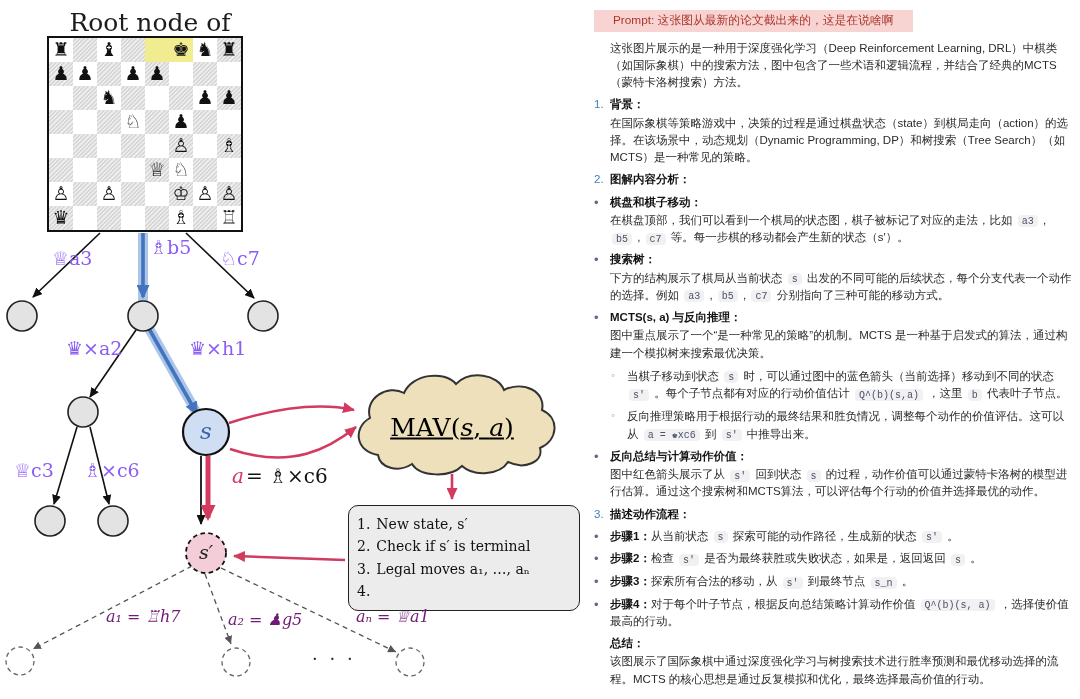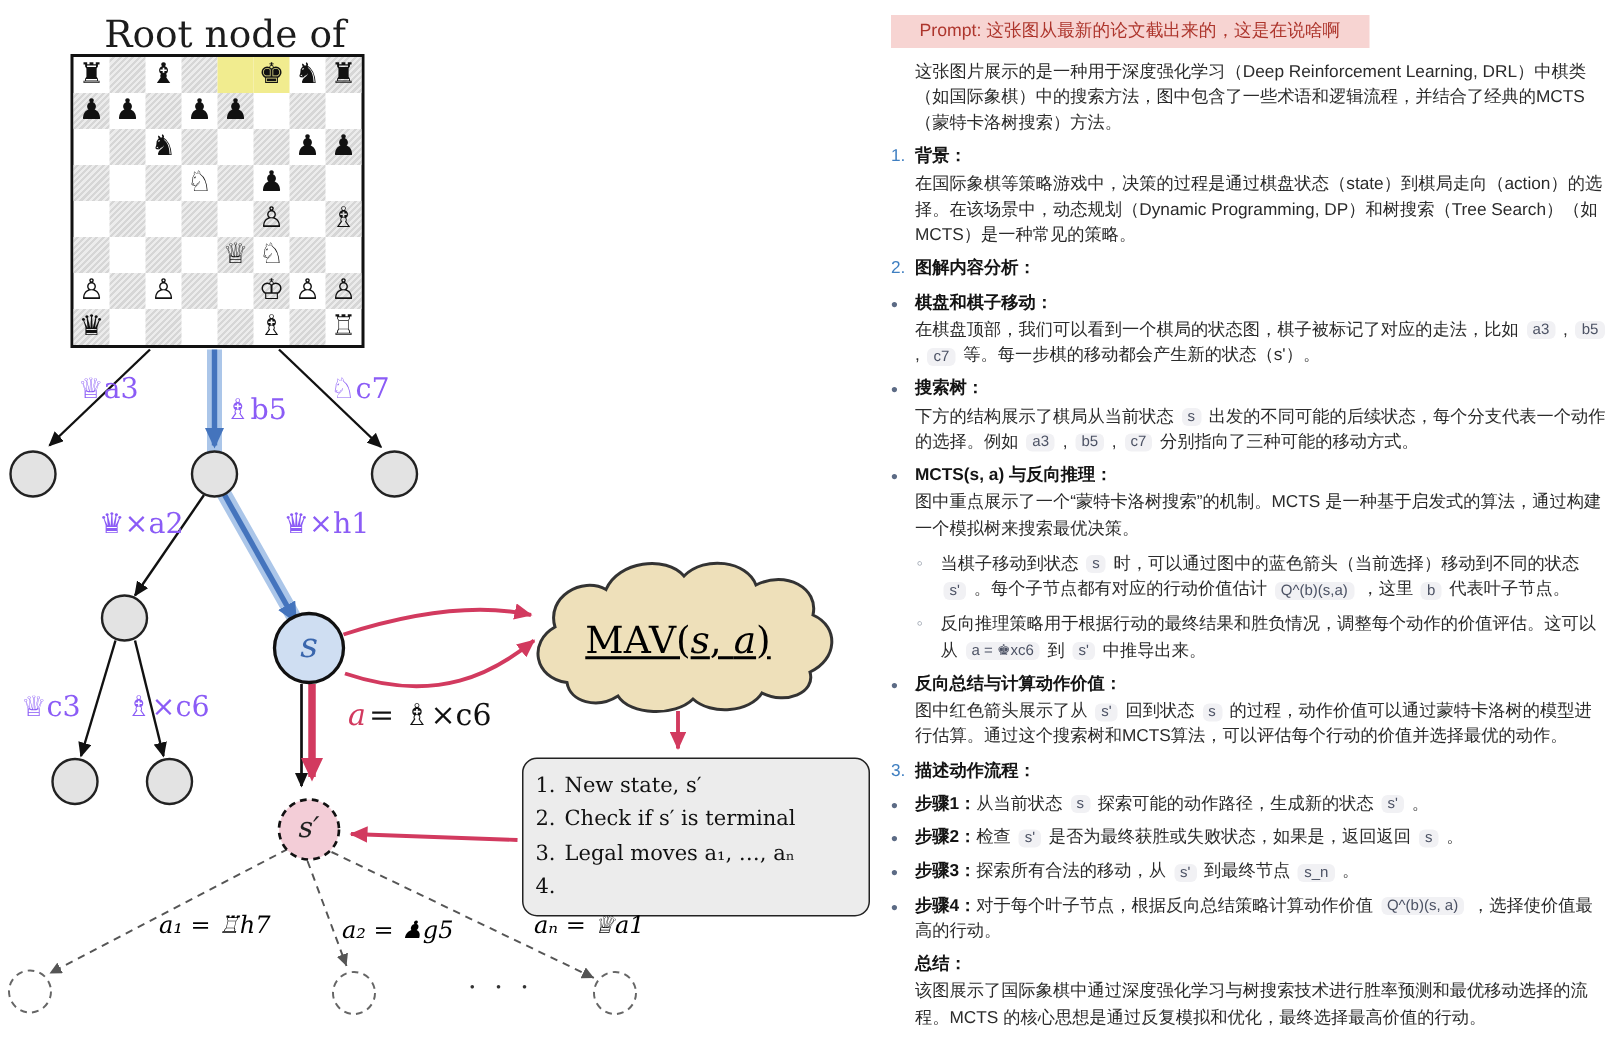--- a/index.html
+++ b/index.html
@@ -18,21 +18,21 @@
   .fig-title{position:absolute;left:40px;top:8px;width:220px;text-align:center;
              font-family:"DejaVu Serif",serif;font-size:25px;color:#1c1c1c;}
   .board{position:absolute;left:47px;top:36px;width:196px;height:196px;
          border:2px solid #111;display:grid;grid-template-columns:repeat(8,24px);
          grid-template-rows:repeat(8,24px);background:#fff;}
   .cell{width:24px;height:24px;font-size:19px;line-height:24px;text-align:center;color:#111;}
   .cell.dark{background:repeating-linear-gradient(135deg,#ececec 0 1.5px,#d6d6d6 1.5px 3px);}
   .cell.hl{background:var(--hl);}
   .tlabel{position:absolute;font-family:"DejaVu Serif",serif;font-size:19px;color:#8b5cf6;white-space:nowrap;}
   .leaf-label{position:absolute;font-family:"DejaVu Serif",serif;font-style:italic;
-              font-size:16px;color:#000000;white-space:nowrap;}
+              font-size:16px;color:#701a75;white-space:nowrap;}
   .node-label{position:absolute;transform:translate(-50%,-54%);font-family:"DejaVu Serif",serif;
               font-style:italic;}
   .lbl-s{font-size:23px;color:#3a66ad;}
   .lbl-sp{font-size:19px;color:#222;}
   .mav{position:absolute;left:452px;top:427px;transform:translate(-50%,-50%);
        font-family:"DejaVu Serif",serif;font-size:25px;color:#000000;white-space:nowrap;text-decoration:underline;}
   .mav i{font-style:italic;}
   .act-label{position:absolute;left:232px;top:464px;font-family:"DejaVu Serif",serif;
              font-size:20px;color:#111;white-space:nowrap;}
   .act-label .v{color:var(--red);font-style:italic;margin-right:2px;}
@@ -49,21 +49,21 @@
           font-size:11.8px;padding:2px 19px;margin-bottom:7px;}
   .block{display:flex;margin-bottom:5px;}
   .block .marker{flex:0 0 16px;text-align:left;}
   .block.ind1{padding-left:17px;}
   .marker.num{color:var(--num-blue);}
   .marker.dot{color:var(--bullet);font-size:13px;line-height:1.35;}
   .marker.sub{color:var(--sub);font-size:12px;line-height:1.45;}
   .bcontent{flex:1;}
   .btitle{font-weight:bold;color:#141414;}
   .bbody{margin-top:1px;}
-  .chip{font-family:Liberation Sans, sans-serif;font-size:10px;background:#f1f1f4;
+  .chip{font-family:Liberation Mono, monospace;font-size:10px;background:#f1f1f4;
         color:#4c5264;border-radius:4px;padding:0.5px 4px;margin:0 2px;white-space:nowrap;}
 </style>
 </head>
 <body>
 
 <div class="stage">
 
   <div class="figure">
     <svg class="fig-svg" width="588" height="699" viewBox="0 0 588 699">
       <defs>
@@ -201,21 +201,21 @@
         <div class="cell dark"></div>
         <div class="cell light"></div>
         <div class="cell dark"></div>
         <div class="cell light">♗</div>
         <div class="cell dark"></div>
         <div class="cell light">♖</div>
       </div>
 
     <div id="tree-labels">
         <div class="tlabel" style="left: 52px; top: 247px;">♕a3</div>
-        <div class="tlabel" style="left: 150px; top: 261px;">♗b5</div>
+        <div class="tlabel" style="left: 150px; top: 236px;">♗b5</div>
         <div class="tlabel" style="left: 220px; top: 247px;">♘c7</div>
         <div class="tlabel" style="left: 66px; top: 337px;">♛×a2</div>
         <div class="tlabel" style="left: 189px; top: 337px;">♛×h1</div>
         <div class="tlabel" style="left: 14px; top: 459px;">♕c3</div>
         <div class="tlabel" style="left: 84px; top: 459px; text-align: center;">♗×c6</div>
       </div>
 
     <div class="node-label lbl-s" style="left:206px;top:432px;">s</div>
     <div class="node-label lbl-sp" style="left:206px;top:553px;">s′</div>
 
@@ -282,21 +282,21 @@
           <span class="marker dot">•</span>
           <div class="bcontent">
             <div class="btitle">搜索树：</div>
             <div class="bbody">下方的结构展示了棋局从当前状态 <span class="chip">s</span> 出发的不同可能的后续状态，每个分支代表一个动作的选择。例如 <span class="chip">a3</span> , <span class="chip">b5</span> , <span class="chip">c7</span> 分别指向了三种可能的移动方式。</div>
           </div>
         </div>
         <div class="block">
           <span class="marker dot">•</span>
           <div class="bcontent">
             <div class="btitle">MCTS(s, a) 与反向推理：</div>
-            <div class="bbody">图中重点展示了一个“蒙特卡洛树搜索”的机制。MCTS 是一种基于启发式的算法，通过构建一个模拟树来搜索最优决策。</div>
+            <div class="bbody">图中重点展示了一个“是一种常见的策略”的机制。MCTS 是一种基于启发式的算法，通过构建一个模拟树来搜索最优决策。</div>
           </div>
         </div>
         <div class="block ind1">
           <span class="marker sub">◦</span>
           <div class="bcontent">
             <div class="bbody">当棋子移动到状态 <span class="chip">s</span> 时，可以通过图中的蓝色箭头（当前选择）移动到不同的状态 <span class="chip">s'</span> 。每个子节点都有对应的行动价值估计 <span class="chip">Q^(b)(s,a)</span> ，这里 <span class="chip">b</span> 代表叶子节点。</div>
           </div>
         </div>
         <div class="block ind1">
           <span class="marker sub">◦</span>

